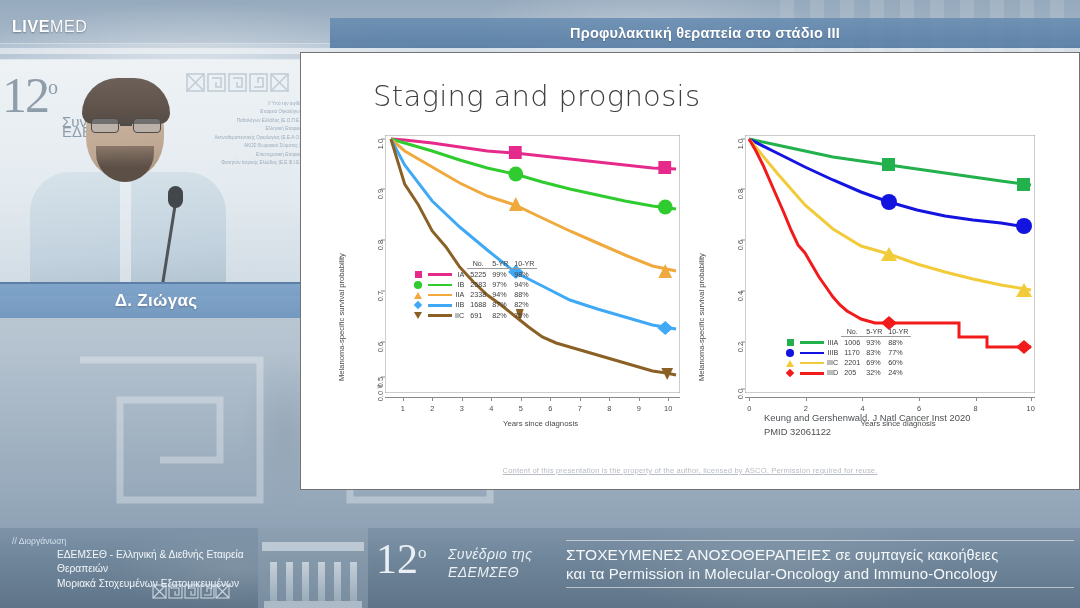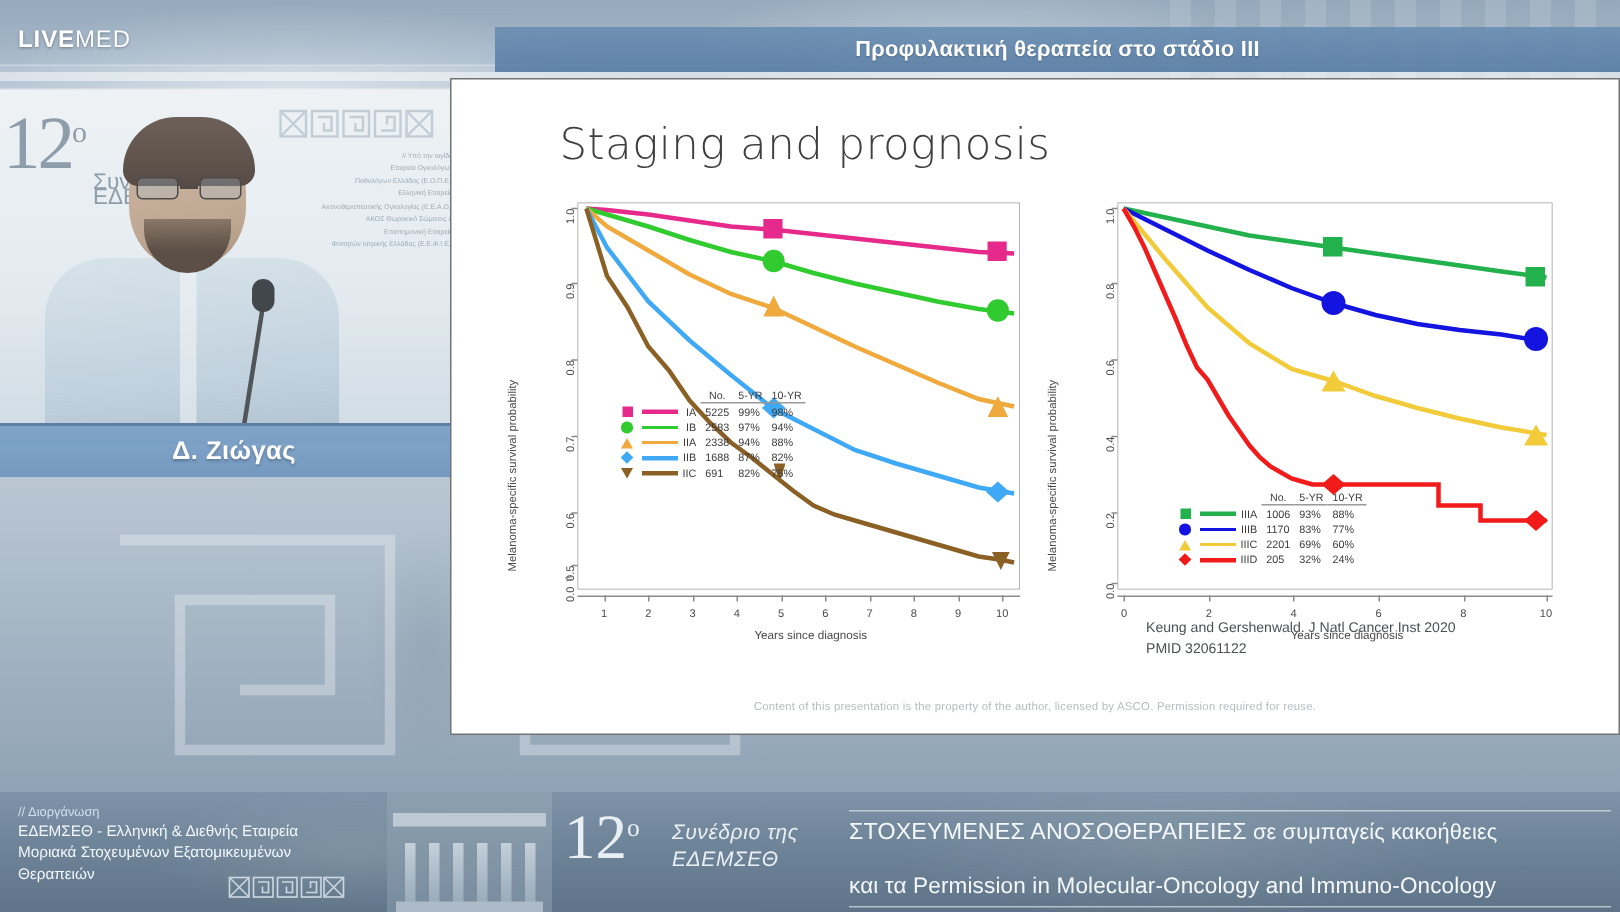--- a/index.html
+++ b/index.html
@@ -170,21 +170,21 @@
     background: #ffffff;
     border: 1px solid #737373;
   }
   .slide-title {
     position: absolute; left: 72px; top: 26px;
     font-size: 29px; color: #3f3f3f; font-weight: 300;
     font-family: "DejaVu Sans", sans-serif; letter-spacing: .3px;
   }
   .disclaimer {
     position: absolute; left: 0; right: 0; bottom: 14px; text-align: center;
-    font-size: 7.6px; color: #b6bcc2; letter-spacing: .15px;
+    font-size: 7.6px; color: #b6bcc2; letter-spacing: .15px; text-decoration: underline;
   }
   .citation {
     position: absolute; left: 463px; bottom: 50px;
     font-size: 9.4px; color: #4d5154; line-height: 1.5;
   }
 
   
   .chart { position: absolute; }
   .chart-a { left: 38px;  top: 78px; width: 345px; height: 330px; }
   .chart-b { left: 398px; top: 78px; width: 340px; height: 330px; }
@@ -252,21 +252,21 @@
   .banner::before {
     content: ""; position: absolute; inset: 0;
     background:
       radial-gradient(ellipse 200px 60px at 22% 50%, rgba(255,255,255,.12), transparent 70%),
       radial-gradient(ellipse 260px 70px at 72% 45%, rgba(255,255,255,.10), transparent 70%);
   }
   .b-left {
     position: absolute; left: 12px; top: 8px; width: 245px; color: #eef3f7;
   }
   .b-left .dio { font-size: 8.6px; color: #cfe0ee; margin-bottom: 2px; }
-  .b-left .ln { font-size: 10.2px; line-height: 1.42; color: #f2f6fa; }
+  .b-left .ln { font-size: 10.2px; line-height: 1.42; color: #f2f6fa; margin-left: 45px; }
   .b-meander {
     position: absolute; left: 152px; bottom: 8px; width: 78px; height: 16px; opacity: .85;
   }
   .b-photo {
     position: absolute; left: 258px; top: 0; width: 110px; height: 80px;
     background: linear-gradient(180deg,#8fa2b3,#7b8fa2);
     opacity: .9;
   }
   .b-photo .col {
     position: absolute; bottom: 6px; width: 7px; height: 40px;
@@ -289,21 +289,21 @@
   .b-logo12 .s1, .b-logo12 .s2 {
     position: absolute; left: 72px; font-family: "Liberation Sans", sans-serif;
     font-size: 14px; font-style: italic; letter-spacing: .4px;
   }
   .b-logo12 .s1 { top: 8px; }
   .b-logo12 .s2 { top: 26px; }
   .b-right {
     position: absolute; left: 566px; top: 12px; width: 508px;
   }
   .b-right .rule { height: 1px; background: rgba(255,255,255,.55); }
-  .b-right .r1 { font-size: 15.5px; color: #f4f8fb; margin: 5px 0 18px; letter-spacing: .1px; }
+  .b-right .r1 { font-size: 15.5px; color: #f4f8fb; margin: 5px 0 1px; letter-spacing: .1px; }
   .b-right .r1 em { font-style: normal; font-size: 14.5px; }
   .b-right .r2 { font-size: 15px; color: #f4f8fb; margin-bottom: 5px; letter-spacing: .1px; }
 </style>
 </head>
 <body>
 
 <div class="bg">
   <div class="bg-colonnade"></div>
   <div class="bg-fig"></div>
   <svg class="bg-maze" viewBox="0 0 560 200" preserveAspectRatio="none">
@@ -614,22 +614,22 @@
   </div>
 
   <div class="disclaimer">Content of this presentation is the property of the author, licensed by ASCO. Permission required for reuse.</div>
 </div>
 
 <div class="banner">
 
   <div class="b-left">
     <div class="dio">// Διοργάνωση</div>
     <div class="ln">ΕΔΕΜΣΕΘ - Ελληνική &amp;  Διεθνής Εταιρεία</div>
+    <div class="ln">Θεραπειών</div>
     <div class="ln">Μοριακά Στοχευμένων Εξατομικευμένων</div>
-    <div class="ln">Θεραπειών</div>
   </div>
 
   <svg class="b-meander" viewBox="0 0 78 16">
     <g fill="none" stroke="#dbe6ef" stroke-width="1.1">
       <rect x="1" y="1" width="13" height="13"></rect>
         <path d="M1 1 L14 14 M14 1 L1 14"></path>
       <rect x="17" y="1" width="13" height="13"></rect>
         <path d="M20 4h7v7h-4v-4"></path>
       <rect x="33" y="1" width="13" height="13"></rect>
         <path d="M36 4h7v7h-4v-4"></path>

